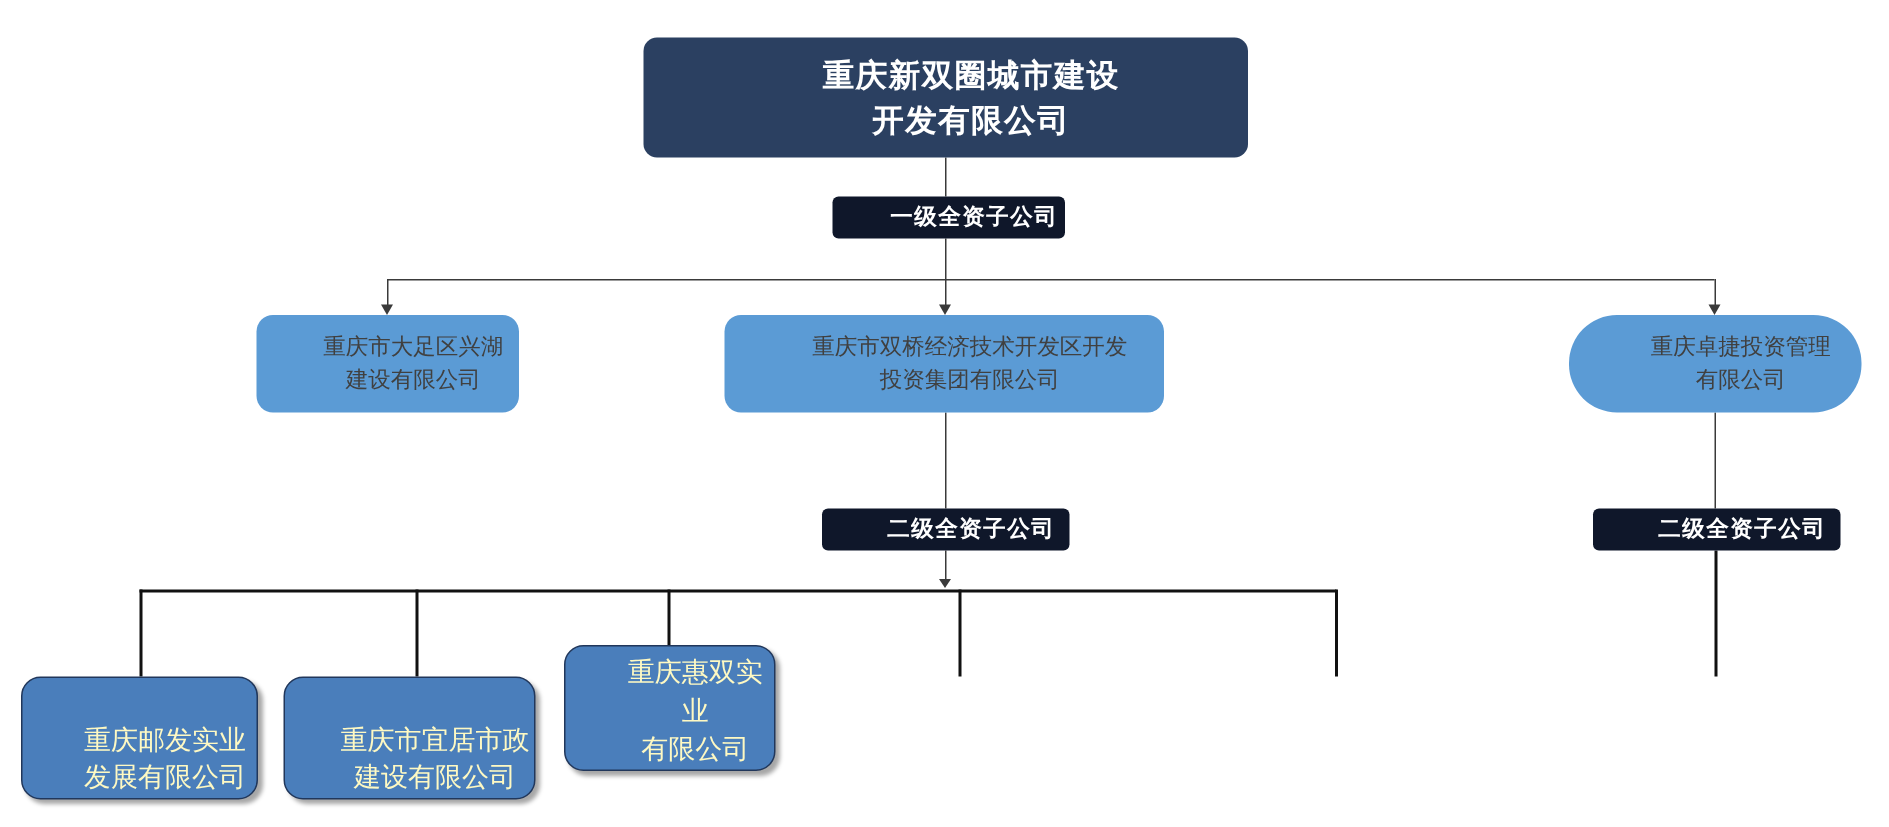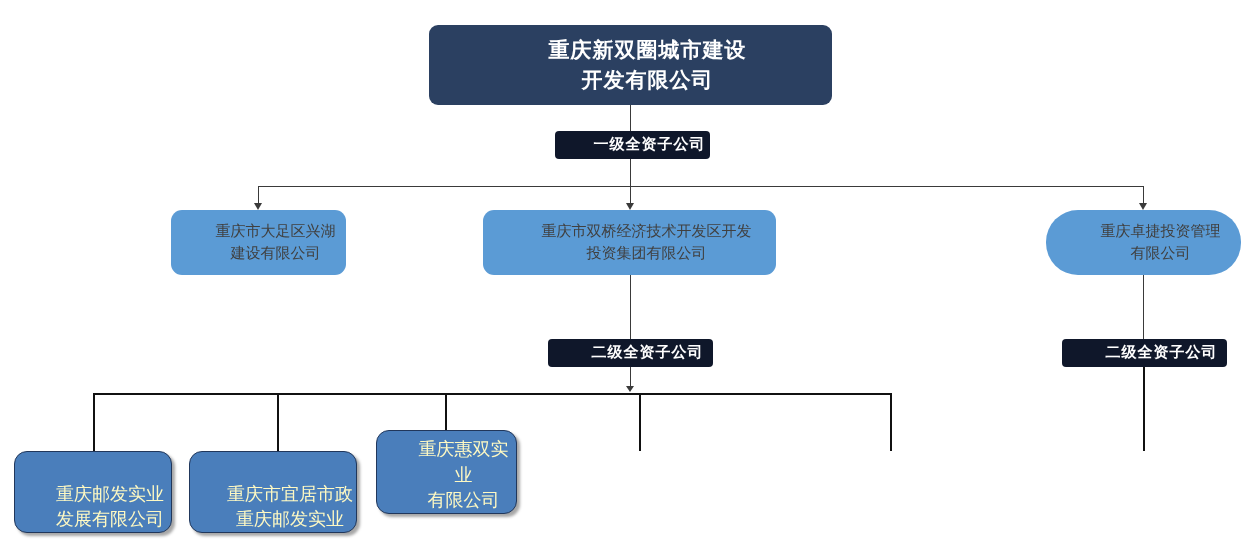--- a/index.html
+++ b/index.html
@@ -167,21 +167,21 @@
 
   <div class="vline thick" style="left:1143px; top:367px; height:84px;"></div>
 
   <div class="node lvl2" style="left:14px; top:451px; width:158px; height:82px;">
     <span class="node-text">重庆邮发实业
 发展有限公司</span>
   </div>
 
   <div class="node lvl2" style="left:189px; top:451px; width:168px; height:82px;">
     <span class="node-text">重庆市宜居市政
-重庆邮发实业</span>
+建设有限公司</span>
   </div>
 
   <div class="node lvl2" style="left:376px; top:430px; width:141px; height:84px;">
     <span class="node-text">重庆惠双实业
 有限公司</span>
   </div>
 
 
 
 

